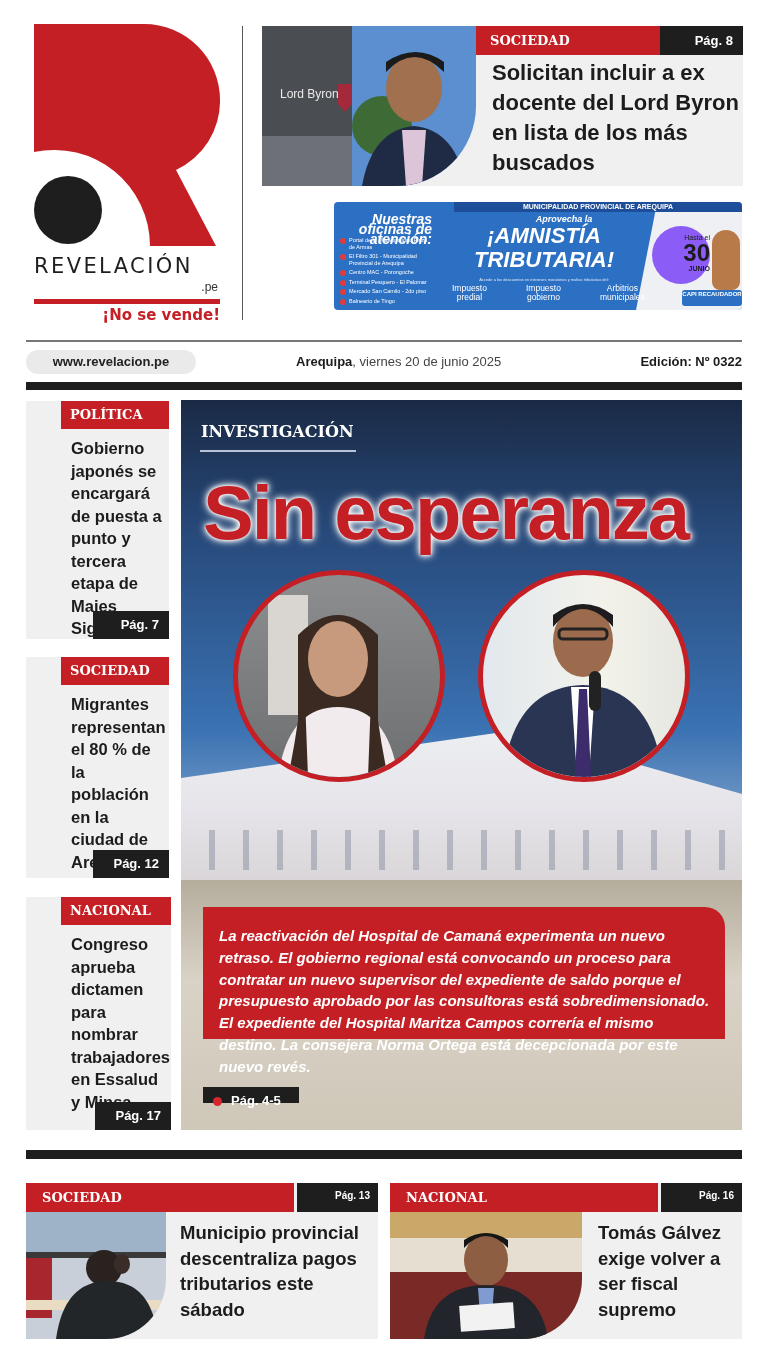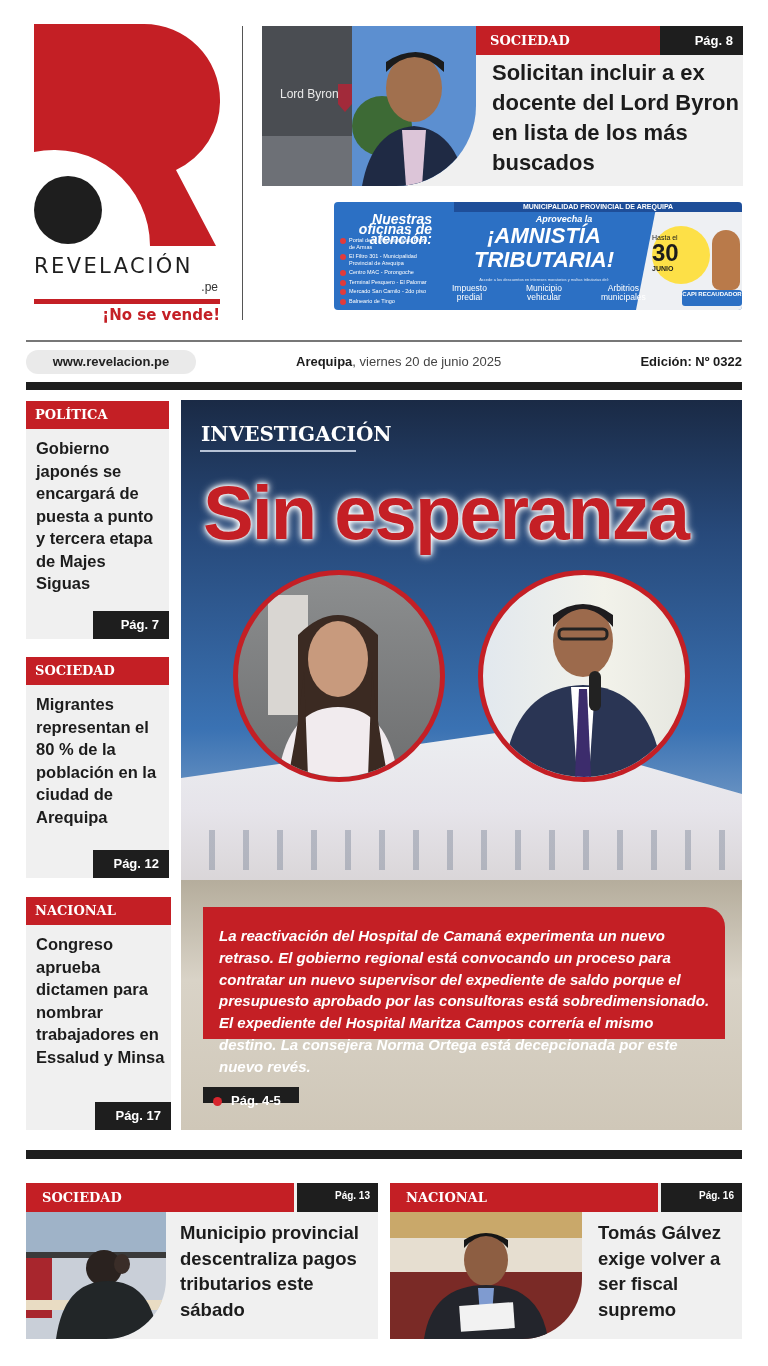--- a/index.html
+++ b/index.html
@@ -36,46 +36,46 @@
   .ad-topband { position: absolute; left: 120px; top: 0; width: 288px; height: 10px; background: #1e4e99; color: #fff; font-size: 7px; font-weight: bold; text-align: center; line-height: 10px; }
   .ad-offices-title { position: absolute; left: 6px; top: 12px; width: 92px; text-align: right; color: #fff; font-weight: bold; font-style: italic; font-size: 14px; line-height: 10px; }
   .ad-offices { position: absolute; left: 6px; top: 35px; width: 92px; list-style: none; }
   .ad-offices li { color: #fff; font-size: 5.5px; line-height: 6.5px; margin-bottom: 3px; padding-left: 9px; position: relative; }
   .ad-offices li::before { content: ""; position: absolute; left: 0; top: 1px; width: 6px; height: 6px; border-radius: 50%; background: #e23b3b; }
   .ad-aprov { position: absolute; left: 150px; top: 12px; width: 160px; text-align: center; color: #fff; font-style: italic; font-weight: bold; font-size: 9px; }
   .ad-headline { position: absolute; left: 120px; top: 22px; width: 180px; text-align: center; color: #fff; font-style: italic; font-weight: bold; font-size: 22px; line-height: 24px; }
   .ad-fine { position: absolute; left: 120px; top: 75px; width: 180px; text-align: center; color: #dfe8f5; font-size: 4px; }
   .ad-taxes { position: absolute; left: 118px; top: 82px; width: 190px; display: flex; justify-content: space-around; gap: 39px; }
   .ad-taxes span { color: #fff; font-size: 8.5px; line-height: 9px; text-align: center; }
-  .ad-badge { position: absolute; left: 318px; top: 24px; width: 58px; height: 58px; border-radius: 50%; background: #fde047; text-align: left; color: #1c1c1c; }
+  .ad-badge { position: absolute; left: 318px; top: 24px; width: 58px; height: 58px; border-radius: 50%; background: #8b5cf6; text-align: right; color: #1c1c1c; }
   .ad-badge .l1 { font-size: 7px; margin-top: 8px; display: block; }
   .ad-badge .l2 { font-size: 24px; font-weight: bold; line-height: 24px; display: block; }
   .ad-badge .l3 { font-size: 7px; font-weight: bold; display: block; }
   .ad-right { position: absolute; left: 302px; top: 0; width: 106px; height: 108px; background: #eef0f3; clip-path: polygon(20% 0, 100% 0, 100% 100%, 0 100%); z-index: 0; }
   .ad-mascot { position: absolute; left: 378px; top: 28px; width: 28px; height: 60px; border-radius: 14px 14px 8px 8px; background: #b97a4a; z-index: 1; }
   .ad-mascot-label { position: absolute; left: 348px; top: 88px; width: 60px; height: 16px; background: #2c70c4; color: #fff; font-size: 6px; font-weight: bold; text-align: center; line-height: 8px; border-radius: 3px; z-index: 2; }
 
   
   .rule-thin { left: 26px; top: 340px; width: 716px; height: 2px; background: #777; }
   .url-pill { left: 26px; top: 350px; width: 170px; height: 24px; border-radius: 12px; background: #eaeaea; font-size: 13px; font-weight: bold; color: #222; text-align: center; line-height: 24px; }
   .dateline { left: 296px; top: 354px; font-size: 13px; color: #444; }
   .dateline b { color: #1c1c1c; }
   .edition { right: 26px; top: 354px; font-size: 13px; font-weight: bold; color: #1c1c1c; }
   .rule-thick { left: 26px; top: 382px; width: 716px; height: 8px; background: #1e1e1e; }
 
   
-  .side { left: 26px; width: 143px; background: #f0f0f0; }
+  .side { left: 26px; width: 143px; background: #f0f0f0; padding-left: 35px; }
   .side-sec { height: 28px; background: #c41f25; color: #fff; font-family: "DejaVu Serif", serif; font-weight: bold; font-size: 13px; padding: 6px 0 0 9px; }
   .side-title { padding: 8px 6px 0 10px; font-weight: bold; font-size: 16.5px; line-height: 22.5px; color: #1c1c1c; }
   .side-page { position: absolute; right: 0; bottom: 0; width: 76px; height: 28px; background: #1e1e1e; color: #fff; font-weight: bold; font-size: 13px; text-align: right; padding: 6px 10px 0 0; }
 
   
   .lead { left: 181px; top: 400px; width: 561px; height: 730px; overflow: hidden;
     background: linear-gradient(180deg, #1a2a45 0%, #27497a 18%, #3a72b3 45%, #9fb8d4 66%, #dad6cd 78%, #cec6b8 100%); }
-  .lead-kicker { position: absolute; left: 20px; top: 22px; color: #fff; font-family: "DejaVu Serif", serif; font-weight: bold; font-size: 20px; }
+  .lead-kicker { position: absolute; left: 20px; top: 22px; color: #fff; font-family: "DejaVu Serif", serif; font-weight: bold; font-size: 16px; }
   .lead-kicker-rule { position: absolute; left: 19px; top: 50px; width: 156px; height: 2px; background: #b7c3d6; }
   .lead-title { position: absolute; left: 22px; top: 68px; color: #c41f25; font-family: "Liberation Sans", sans-serif; font-weight: bold; font-size: 76px; letter-spacing: -2px; line-height: 90px;
     text-shadow: 0 0 6px #fff, 0 0 10px #fff, 0 0 3px #fff; }
   .lead-building { position: absolute; left: 0; top: 330px; width: 561px; height: 160px;
     background: linear-gradient(180deg, #eceef1 0%, #e6e4ea 50%, #d8d4d6 100%); clip-path: polygon(0 30%, 40% 10%, 60% 0, 100% 40%, 100% 100%, 0 100%); }
   .lead-windows { position: absolute; left: 0; top: 430px; width: 561px; height: 40px;
     background: repeating-linear-gradient(90deg, transparent 0 28px, #7d8799 28px 34px); opacity: .45; }
   .lead-ground { position: absolute; left: 0; top: 480px; width: 561px; height: 250px; background: linear-gradient(180deg, #b5ad9c 0%, #d9d3c7 40%, #cfc7b8 100%); }
   .portrait { position: absolute; width: 212px; height: 212px; border-radius: 50%; border: 5px solid #c41f25; overflow: hidden; }
   .portrait-left { left: 52px; top: 170px; background: linear-gradient(180deg, #8c8e8f 0%, #6e6f70 100%); }
@@ -141,21 +141,21 @@
       <li>Centro MAC - Porongoche</li>
       <li>Terminal Pesquero - El Palomar</li>
       <li>Mercado San Camilo - 2do piso</li>
       <li>Balneario de Tingo</li>
     </ul>
     <div class="ad-aprov">Aprovecha la</div>
     <div class="ad-headline">¡AMNISTÍA TRIBUTARIA!</div>
     <div class="ad-fine">Accede a los descuentos en intereses moratorios y multas tributarias del:</div>
     <div class="ad-taxes">
       <span>Impuesto predial</span>
-      <span>Municipio vehicular</span>
+      <span>Impuesto gobierno</span>
       <span>Arbitrios municipales</span>
     </div>
     <div class="ad-badge">
       <span class="l1">Hasta el</span>
       <span class="l2">30</span>
       <span class="l3">JUNIO</span>
     </div>
     <div class="ad-mascot"></div>
     <div class="ad-mascot-label">CAPI RECAUDADOR</div>
   </div>

